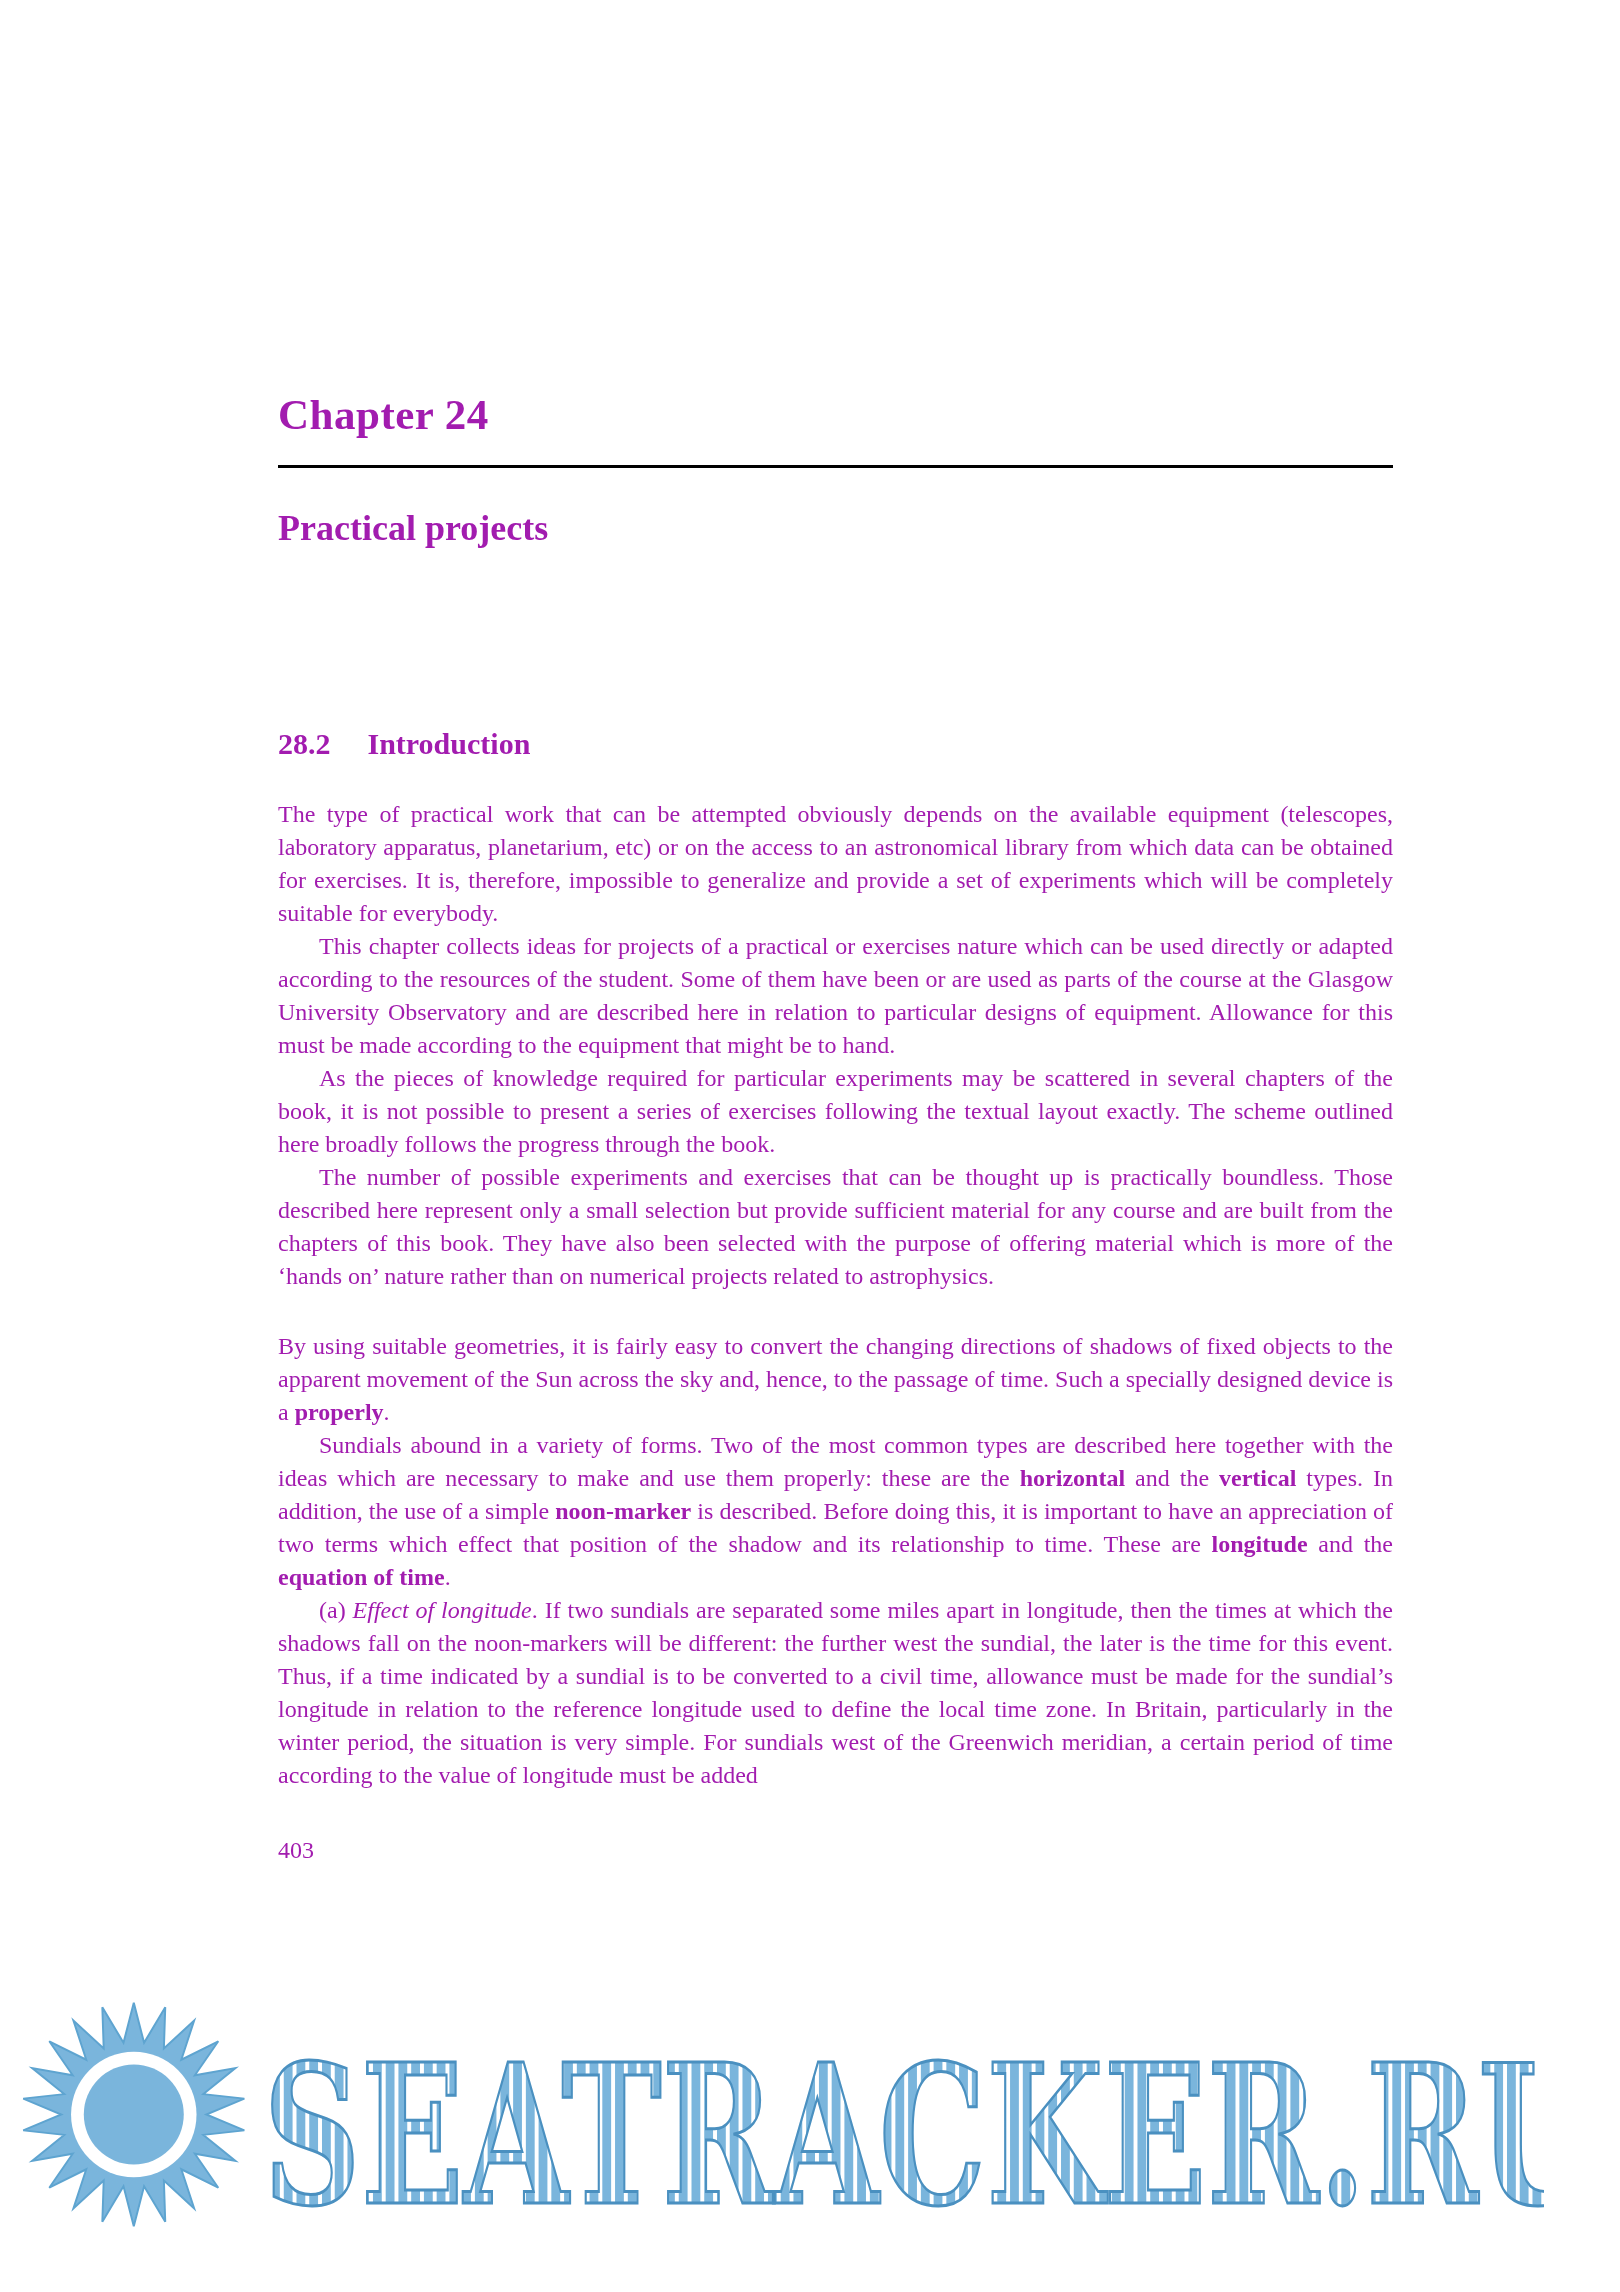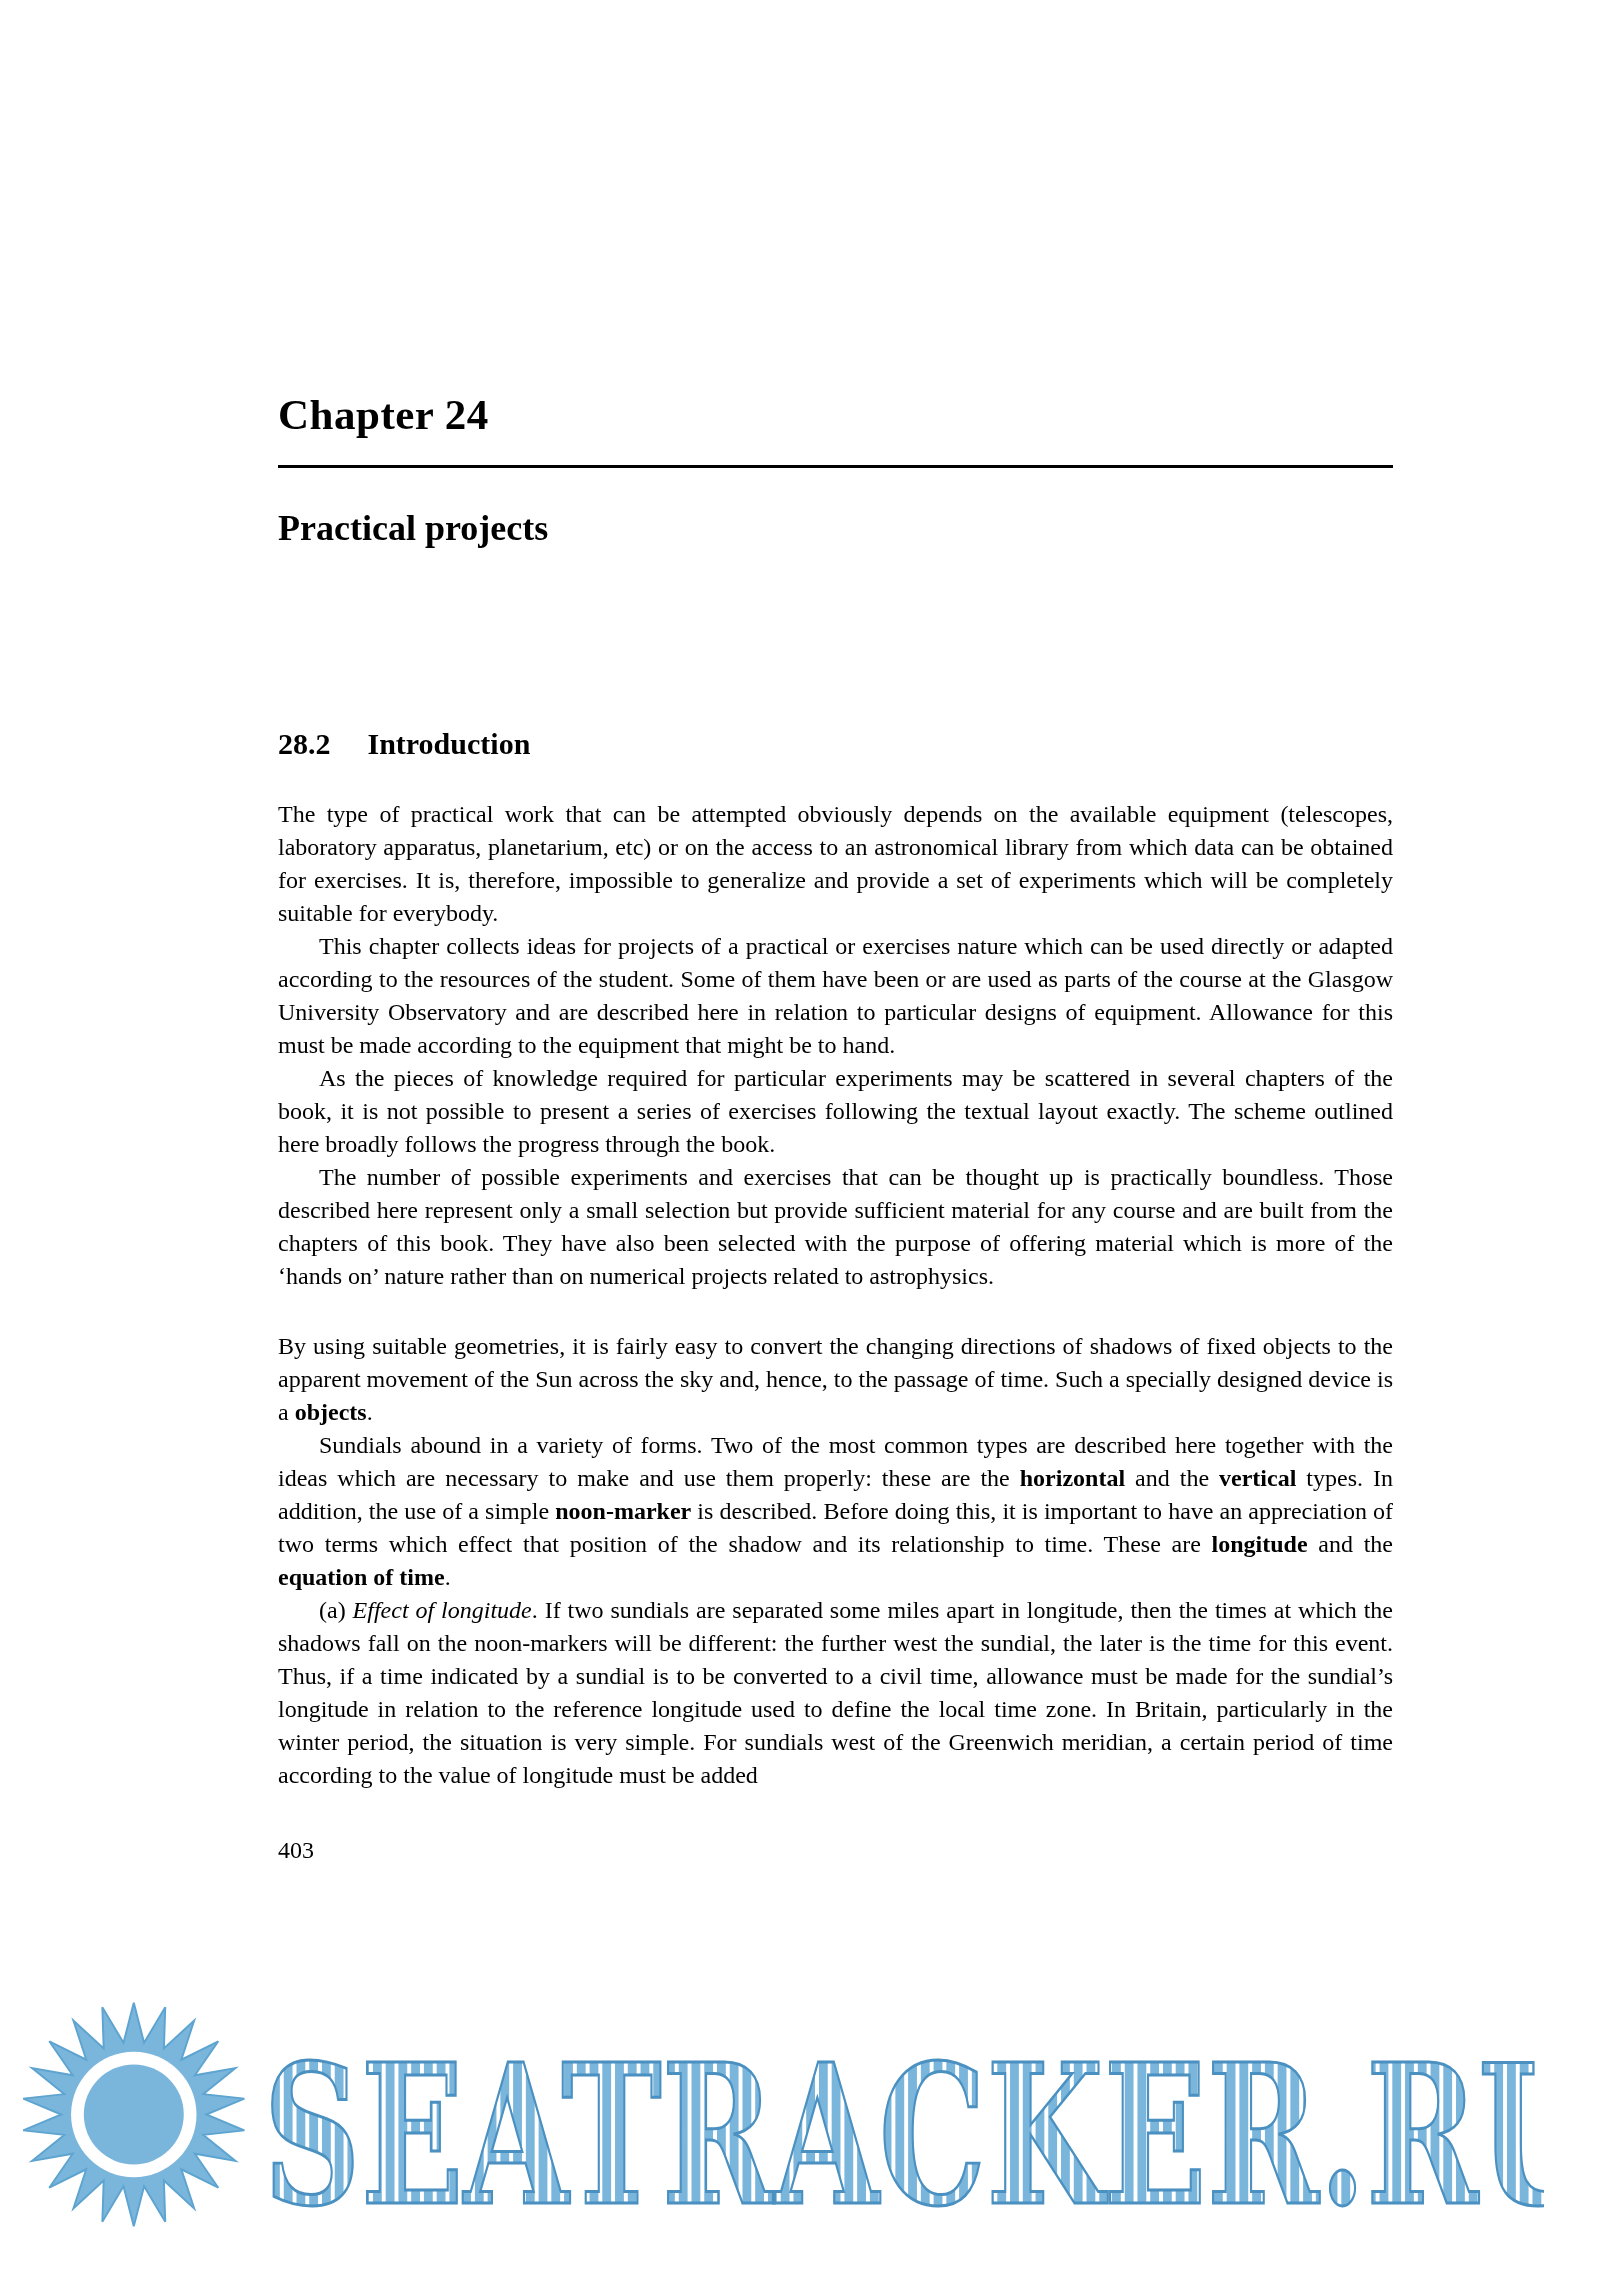--- a/index.html
+++ b/index.html
@@ -3,21 +3,21 @@
 <meta charset="utf-8">
 <style>
   html, body { margin: 0; padding: 0; background: #ffffff; }
   .page {
     position: relative;
     width: 1544px;
     height: 2293px;
     background: #ffffff;
     overflow: hidden;
     font-family: "Liberation Serif", serif;
-    color: #000000;
+    color: #a21caf;
   }
   .content {
     position: absolute;
     left: 278px;
     top: 0;
     width: 1115px;
   }
   .chapter-label {
     margin-top: 390px;
     font-size: 43px;
@@ -83,21 +83,21 @@
 
     <div class="body-text">
       <p class="after-heading">The type of practical work that can be attempted obviously depends on the available equipment (telescopes, laboratory apparatus, planetarium, etc) or on the access to an astronomical library from which data can be obtained for exercises. It is, therefore, impossible to generalize and provide a set of experiments which will be completely suitable for everybody.</p>
       <p class="indent">This chapter collects ideas for projects of a practical or exercises nature which can be used directly or adapted according to the resources of the student. Some of them have been or are used as parts of the course at the Glasgow University Observatory and are described here in relation to particular designs of equipment. Allowance for this must be made according to the equipment that might be to hand.</p>
       <p class="indent">As the pieces of knowledge required for particular experiments may be scattered in several chapters of the book, it is not possible to present a series of exercises following the textual layout exactly. The scheme outlined here broadly follows the progress through the book.</p>
       <p class="indent">The number of possible experiments and exercises that can be thought up is practically boundless. Those described here represent only a small selection but provide sufficient material for any course and are built from the chapters of this book.  They have also been selected with the purpose of offering material which is more of the ‘hands on’ nature rather than on numerical projects related to astrophysics.</p>
     </div>
 
 
     <div class="body-text">
-      <p class="after-heading"><span>By using suitable geometries, it is fairly easy to convert the changing directions of shadows of fixed objects to the apparent movement of the Sun across the sky and, hence, to the passage of time. Such a specially designed device is a </span><span class="b">objects</span><span>.</span></p>
+      <p class="after-heading"><span>By using suitable geometries, it is fairly easy to convert the changing directions of shadows of fixed objects to the apparent movement of the Sun across the sky and, hence, to the passage of time. Such a specially designed device is a </span><span class="b">properly</span><span>.</span></p>
       <p class="indent"><span>Sundials abound in a variety of forms. Two of the most common types are described here together with the ideas which are necessary to make and use them properly:  these are the </span><span class="b">horizontal</span><span> and the </span><span class="b">vertical</span><span> types.  In addition, the use of a simple </span><span class="b">noon-marker</span><span> is described.  Before doing this, it is important to have an appreciation of two terms which effect that position of the shadow and its relationship to time. These are </span><span class="b">longitude</span><span> and the </span><span class="b">equation of time</span><span>.</span></p>
       <p class="indent"><span>(a) </span><span class="i">Effect of longitude</span><span>. If two sundials are separated some miles apart in longitude, then the times at which the shadows fall on the noon-markers will be different: the further west the sundial, the later is the time for this event. Thus, if a time indicated by a sundial is to be converted to a civil time, allowance must be made for the sundial’s longitude in relation to the reference longitude used to define the local time zone. In Britain, particularly in the winter period, the situation is very simple. For sundials west of the Greenwich meridian, a certain period of time according to the value of longitude must be added</span></p>
     </div>
 
     <div class="page-number">403</div>
   </div>
 
   <div class="watermark">
     <svg width="1598" height="247" viewBox="0 0 1630 252" xmlns="http://www.w3.org/2000/svg">
       <defs>

